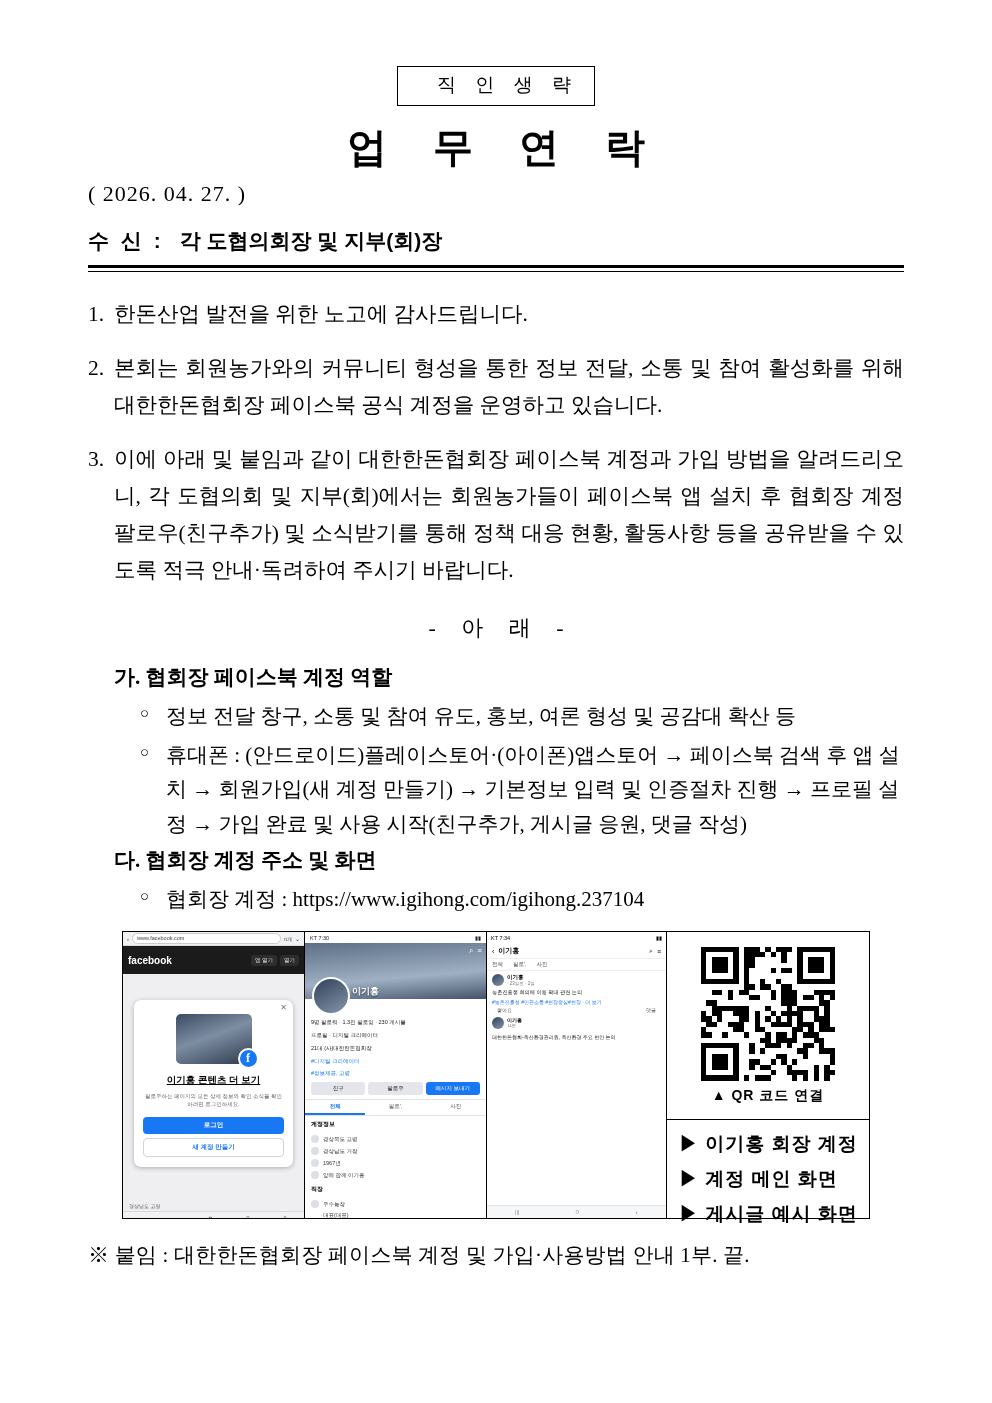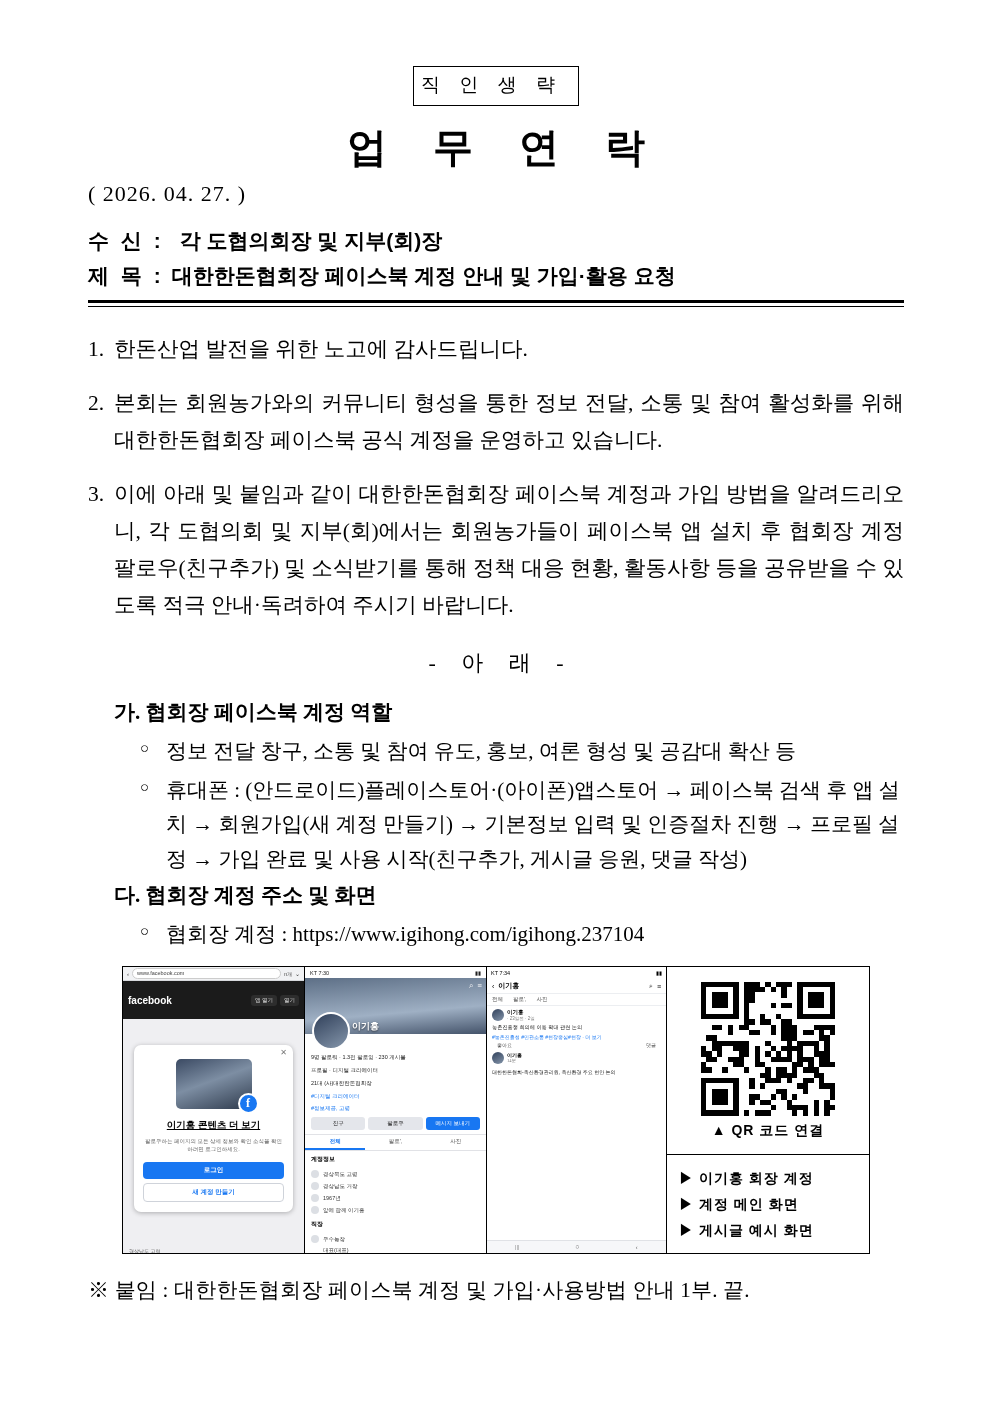--- a/index.html
+++ b/index.html
@@ -24,21 +24,21 @@
   }
 
   
   .stamp-omit-wrap {
     display: flex;
     justify-content: center;
     padding-top: 66px;
   }
   .stamp-omit {
     border: 1px solid #000;
-    padding: 5px 16px 7px 0;
+    padding: 5px 16px 7px 32px;
     font-size: 19px;
     letter-spacing: 7px;
     text-indent: 7px;
     font-family: "Liberation Sans", sans-serif;
     font-weight: 500;
     text-align: right;
   }
   .doc-title {
     text-align: center;
     font-size: 40px;
@@ -177,21 +177,21 @@
   }
   .legend {
     flex: 1;
     padding: 6px 10px 4px 12px;
     box-sizing: border-box;
     display: flex;
     flex-direction: column;
     justify-content: center;
   }
   .legend div {
-    font-size: 14px;
+    font-size: 19px;
     font-weight: bold;
     font-family: "Liberation Sans", sans-serif;
     letter-spacing: 1px;
     line-height: 1.85;
     white-space: nowrap;
   }
 
   
   .ph-bar {
     height: 13px;
@@ -214,21 +214,21 @@
     font-size: 5.5px;
     line-height: 9px;
     padding-left: 4px;
     color: #444;
     overflow: hidden;
     white-space: nowrap;
   }
   .fb-top {
     background: #1b1b1b;
     color: #fff;
-    height: 38px;
+    height: 28px;
     display: flex;
     align-items: center;
     padding: 0 5px;
     font-family: "Liberation Sans", sans-serif;
     font-size: 10px;
     font-weight: bold;
     justify-content: space-between;
   }
   .fb-chip {
     background: #2d2d2d;
@@ -554,24 +554,20 @@
   <div class="stamp-omit-wrap">
     <div class="stamp-omit">직 인 생 략</div>
   </div>
   <div class="doc-title">업  무  연  락</div>
   <div class="doc-date">( 2026. 04. 27. )</div>
 
   <div class="meta">
     <div class="meta-row">
       <span class="meta-label">수 신 :</span>
       <span class="meta-value" style="margin-left:16px;">각 도협의회장 및 지부(회)장</span>
-    </div>
-    <div class="meta-row">
-      <span class="meta-label">제 목 :</span>
-      <span class="meta-value" style="margin-left:8px;">대한한돈협회장 페이스북 계정 안내 및 가입·활용 요청</span>
     </div>
   </div>
 
   <div class="rule"></div>
 
   <div class="body">
 
     <div class="item">
       <div class="item-num">1.</div>
       <div class="item-text">한돈산업 발전을 위한 노고에 감사드립니다.</div>

